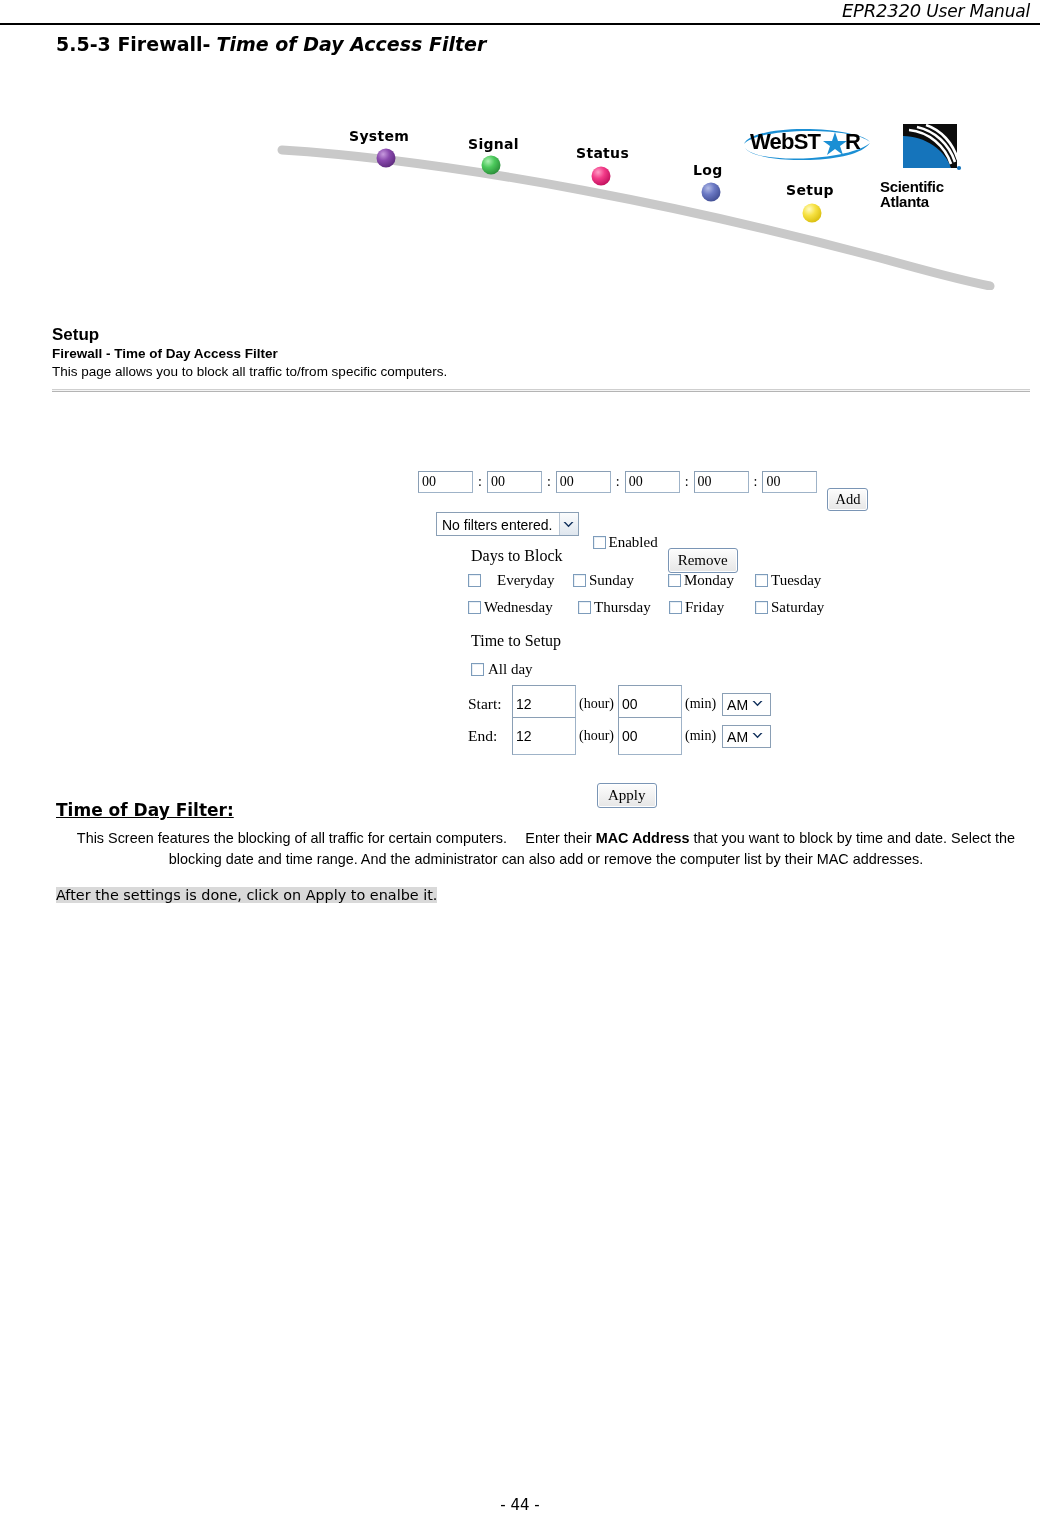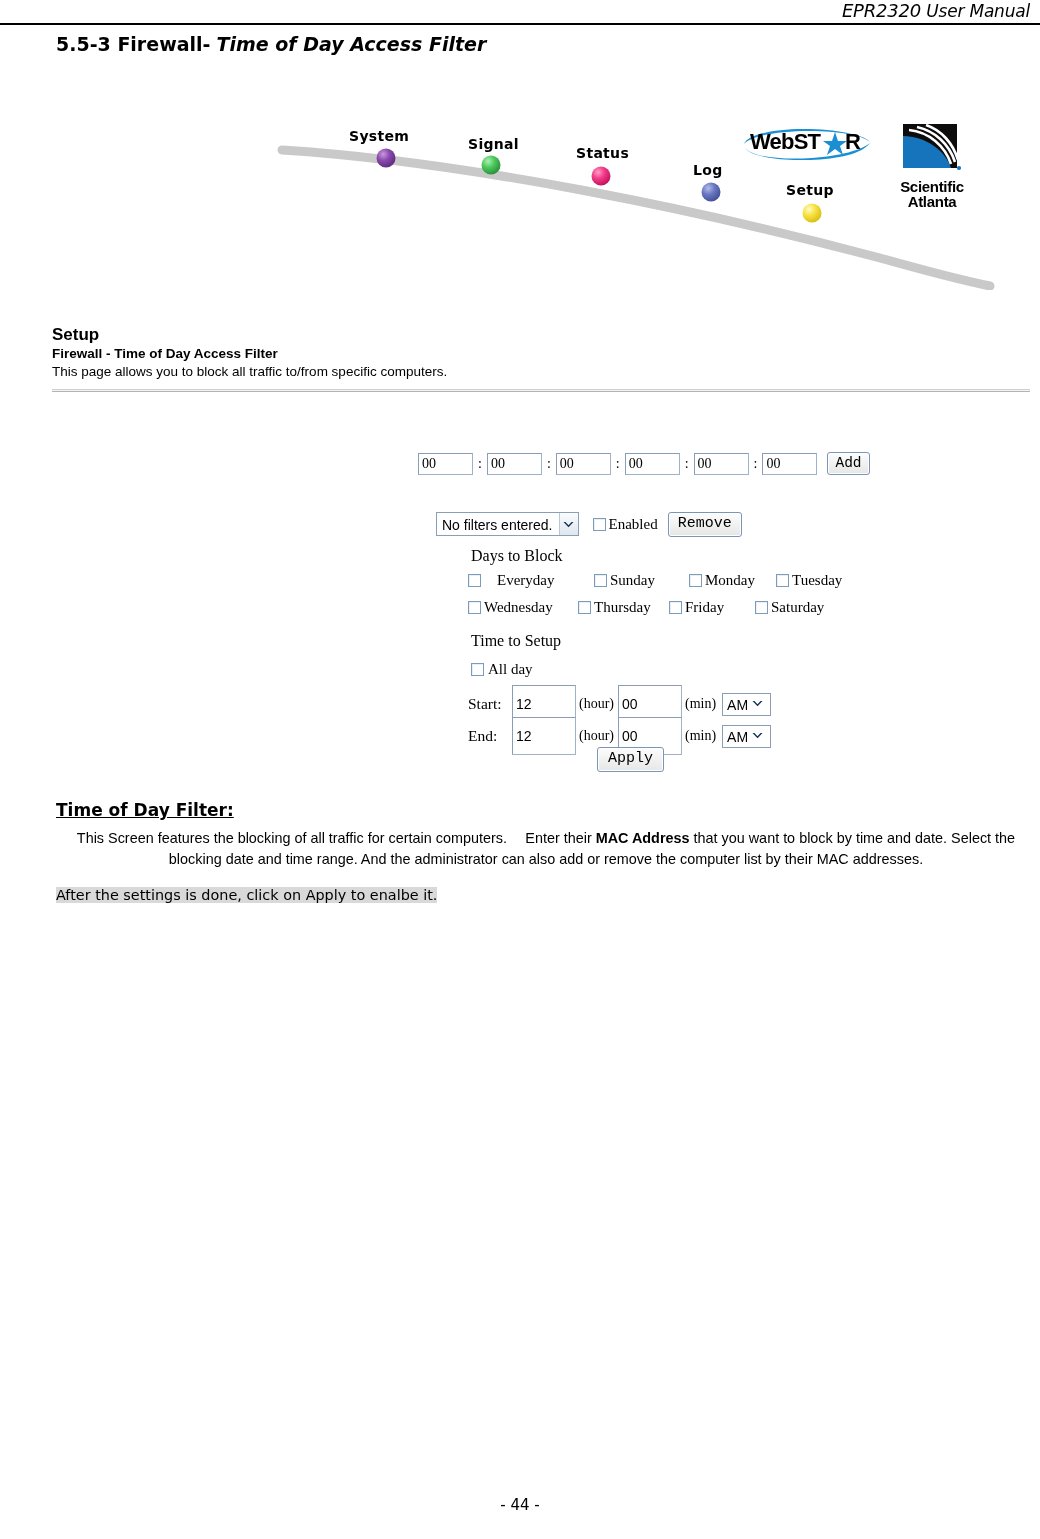--- a/index.html
+++ b/index.html
@@ -80,21 +80,20 @@
     position: absolute;
     left: 880px; top: 124px;
     width: 104px; height: 84px;
   }
   .sa-logo .sa-mark { width: 66px; height: 52px; margin: 0 auto; position: relative; }
   .sa-logo .sa-text {
     font-family: "Liberation Sans", sans-serif;
     font-weight: bold;
     font-size: 15px;
     line-height: 15px;
-    text-align: center;
     margin-top: 3px;
     letter-spacing: -0.3px;
   }
 
   
   .setup-panel {
     position: absolute;
     left: 52px; top: 325px;
     width: 978px;
   }
@@ -154,30 +153,31 @@
     outline: none;
   }
   .mac-colon {
     font-family: "Liberation Serif", serif;
     font-size: 14px;
     padding: 0 5px;
     color: #000;
   }
 
   .btn {
-    font-family: Liberation Mono, monospace;
+    font-family: Liberation Serif, serif;
     font-size: 14.5px;
     color: #000;
     background: linear-gradient(#fdfdfd, #e6e6e6);
     border: 1px solid #7a95b5;
     border-radius: 3px;
     padding: 1px 8px 2px 8px;
     line-height: 18px;
     cursor: default;
     box-shadow: inset 0 0 0 1px #fff;
+    margin-top: 36px;
   }
   .btn-add { margin-left: 10px; padding: 1px 7px 2px 7px; }
 
   .filter-row {
     position: absolute;
     left: 416px; top: 70px;
     display: flex;
     padding-left: 20px;
   }
   .select {
@@ -453,21 +453,21 @@
     <span class="enabled-wrap">
       <span class="chk"></span>
       <span class="chk-label">Enabled</span>
     </span>
     <button class="btn btn-remove">Remove</button>
   </div>
 
   <div class="group-title" style="left:471px; top:105px;">Days to Block</div>
 
   <div class="days-row" style="left:468px; top:130px;">
-    <span class="day-item" style="width:126px;gap:16px;">
+    <span class="day-item" style="width:105px;gap:16px;">
       <span class="chk"></span>
       <span class="chk-label">Everyday</span>
     </span>
     <span class="day-item" style="width:95px;">
       <span class="chk"></span>
       <span class="chk-label">Sunday</span>
     </span>
     <span class="day-item" style="width:87px;">
       <span class="chk"></span>
       <span class="chk-label">Monday</span>

